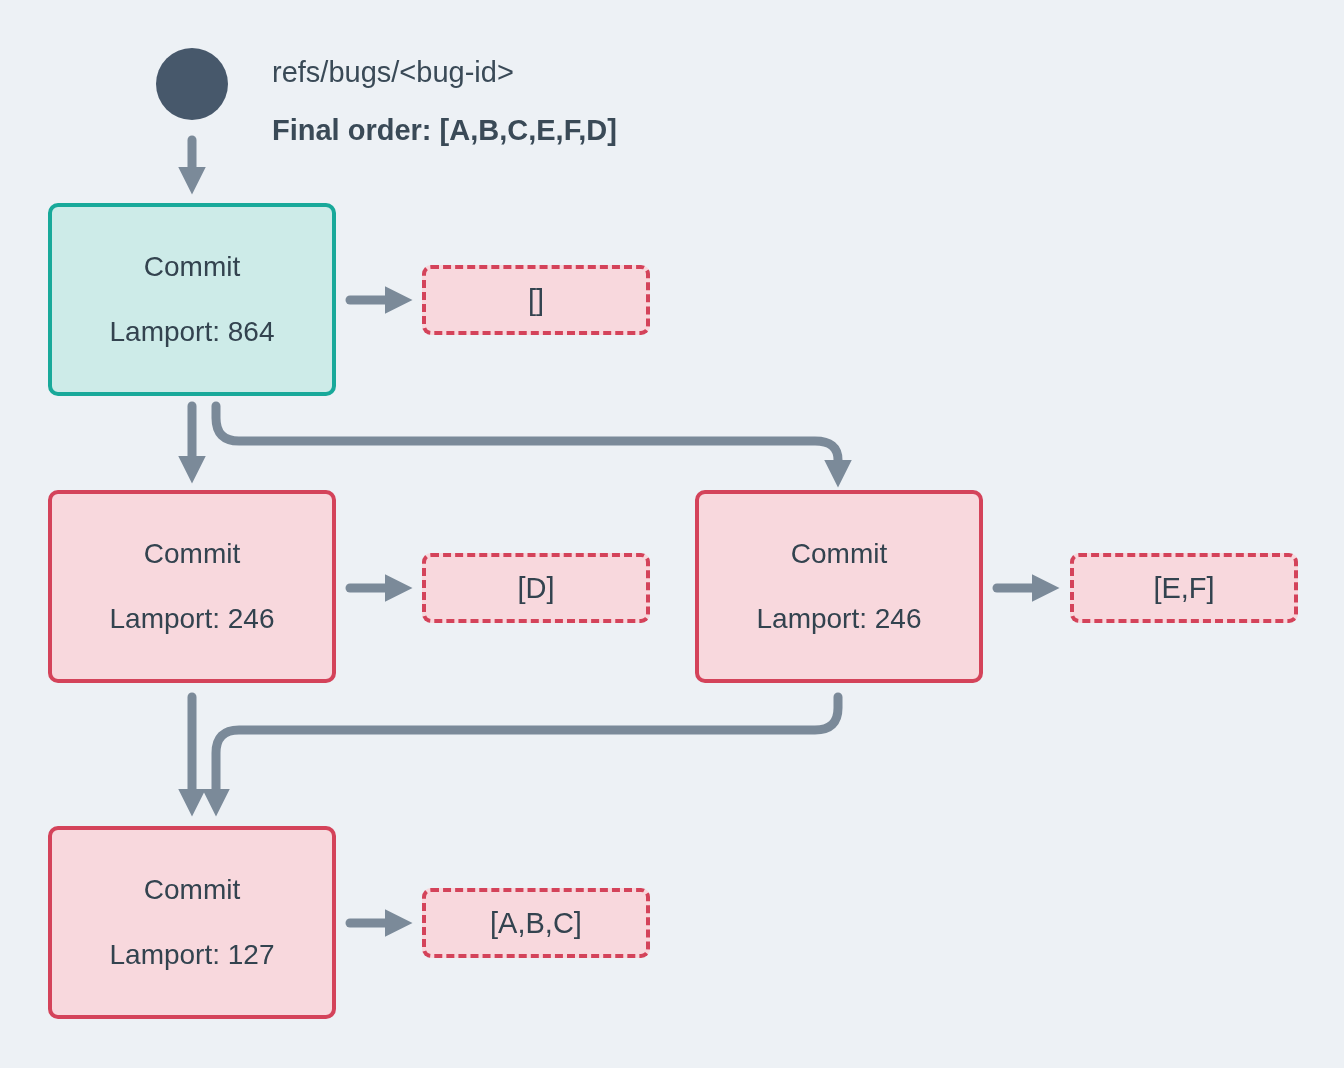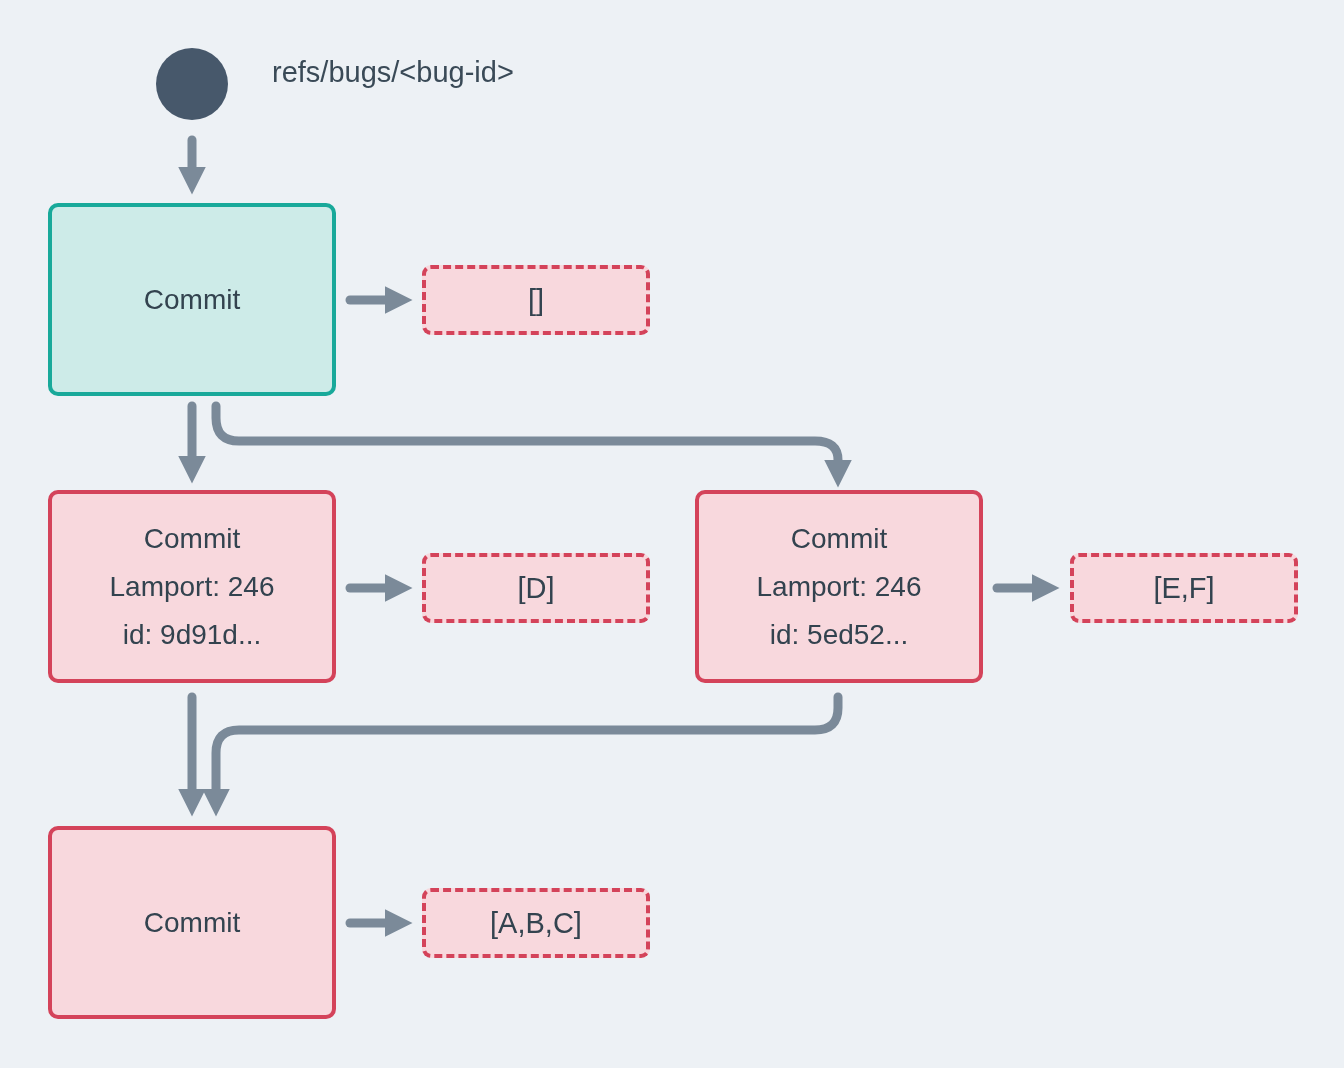--- a/index.html
+++ b/index.html
@@ -27,21 +27,21 @@
     font-size: 29px; font-weight: bold; color: #3a4a57;
   }
 
   .commit-box {
     position: absolute; width: 288px; height: 193px;
     box-sizing: border-box;
     border-radius: 10px;
     display: flex; flex-direction: column;
     align-items: center; justify-content: center;
     font-size: 28px; line-height: 48px;
-    color: #33434f; text-align: center;
+    color: #33434f; text-align: center; gap: 17px;
   }
   .commit-head { background: #cdebe8; border: 4px solid #18a99a; }
   .commit-red  { background: #f8d8dd; border: 4px solid #d4435a; }
 
   .ops-box {
     position: absolute; width: 228px; height: 70px;
     box-sizing: border-box;
     background: #f8d8dd;
     border: 4px dashed #d4435a;
     border-radius: 9px;
@@ -78,39 +78,40 @@
       <path d="M350,588 L386,588" marker-end="url(#ah)"></path>
       <path d="M997,588 L1033,588" marker-end="url(#ah)"></path>
       <path d="M192,697 L192,790" marker-end="url(#ah)"></path>
       <path d="M838,697 L838,708 Q838,730 815,730 L239,730 Q216,730 216,753 L216,790" marker-end="url(#ah)"></path>
       <path d="M350,923 L386,923" marker-end="url(#ah)"></path>
     </g>
   </svg>
 
   <div class="ref-circle"></div>
   <div class="ref-label">refs/bugs/&lt;bug-id&gt;</div>
+  <div class="final-order">Final order: [A,B,C,E,F,D]</div>
 
   <div id="node-root" class="commit-box commit-head">
     <span>Commit</span>
+    <span>Lamport: 864</span>
   </div>
 
   <div id="node-left" class="commit-box commit-red">
     <span>Commit</span>
     <span>Lamport: 246</span>
-    <span>id: 9d91d...</span>
   </div>
 
   <div id="node-right" class="commit-box commit-red">
     <span>Commit</span>
     <span>Lamport: 246</span>
-    <span>id: 5ed52...</span>
   </div>
 
   <div id="node-bottom" class="commit-box commit-red">
     <span>Commit</span>
+    <span>Lamport: 127</span>
   </div>
 
   <div id="ops-root" class="ops-box">
     <span>[]</span>
   </div>
   <div id="ops-left" class="ops-box">
     <span>[D]</span>
   </div>
   <div id="ops-bottom" class="ops-box">
     <span>[A,B,C]</span>

